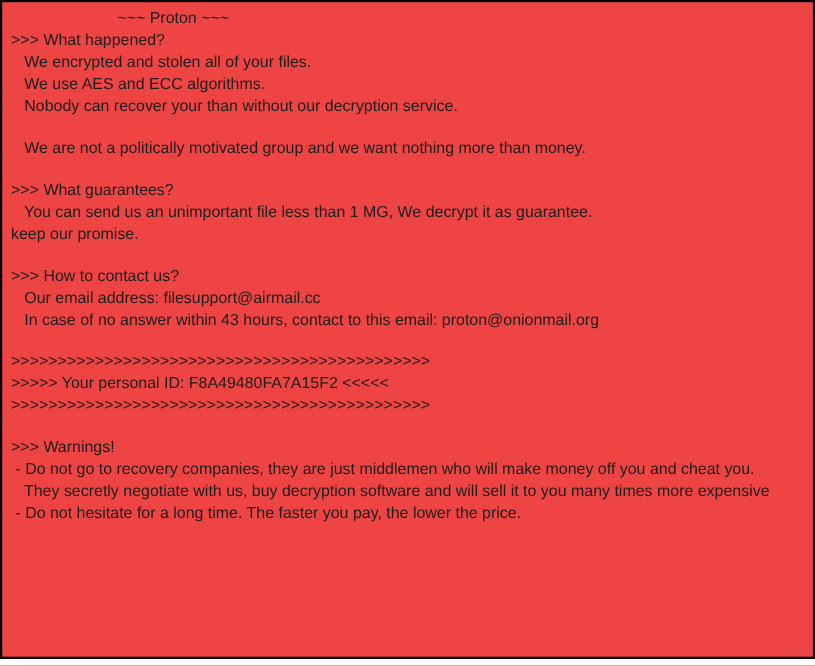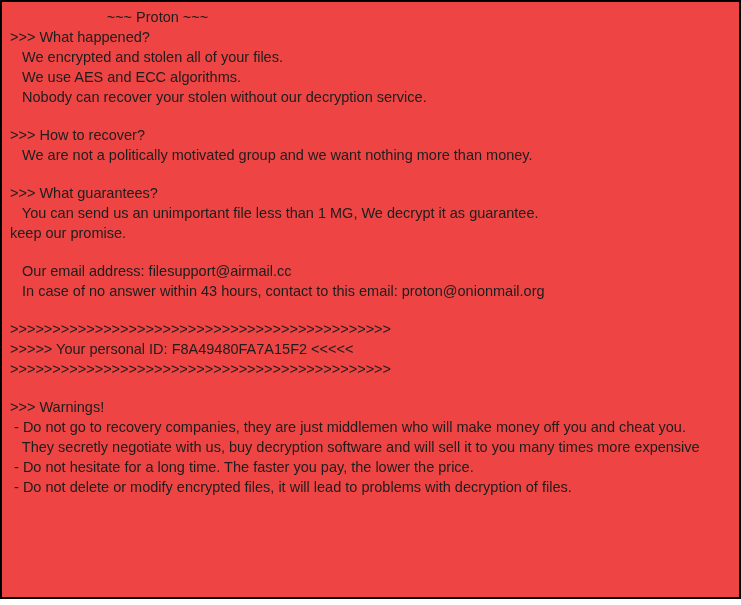--- a/index.html
+++ b/index.html
@@ -30,34 +30,33 @@
   }
 </style>
 </head>
 <body>
 
 <div class="page">
   <div class="line">                        ~~~ Proton ~~~</div>
   <div class="line">&gt;&gt;&gt; What happened?</div>
   <div class="line">   We encrypted and stolen all of your files.</div>
   <div class="line">   We use AES and ECC algorithms.</div>
-  <div class="line">   Nobody can recover your stolen without our decryption service.</div>
+  <div class="line">   Nobody can recover your than without our decryption service.</div>
   <div class="line blank"></div>
-  <div class="line">&gt;&gt;&gt; How to recover?</div>
   <div class="line">   We are not a politically motivated group and we want nothing more than money.</div>
   <div class="line blank"></div>
   <div class="line">&gt;&gt;&gt; What guarantees?</div>
   <div class="line">   You can send us an unimportant file less than 1 MG, We decrypt it as guarantee.</div>
   <div class="line">keep our promise.</div>
   <div class="line blank"></div>
+  <div class="line">&gt;&gt;&gt; How to contact us?</div>
   <div class="line">   Our email address: filesupport@airmail.cc</div>
   <div class="line">   In case of no answer within 43 hours, contact to this email: proton@onionmail.org</div>
   <div class="line blank"></div>
   <div class="line">&gt;&gt;&gt;&gt;&gt;&gt;&gt;&gt;&gt;&gt;&gt;&gt;&gt;&gt;&gt;&gt;&gt;&gt;&gt;&gt;&gt;&gt;&gt;&gt;&gt;&gt;&gt;&gt;&gt;&gt;&gt;&gt;&gt;&gt;&gt;&gt;&gt;&gt;&gt;&gt;&gt;&gt;&gt;&gt;&gt;</div>
   <div class="line">&gt;&gt;&gt;&gt;&gt; Your personal ID: F8A49480FA7A15F2 &lt;&lt;&lt;&lt;&lt;</div>
   <div class="line">&gt;&gt;&gt;&gt;&gt;&gt;&gt;&gt;&gt;&gt;&gt;&gt;&gt;&gt;&gt;&gt;&gt;&gt;&gt;&gt;&gt;&gt;&gt;&gt;&gt;&gt;&gt;&gt;&gt;&gt;&gt;&gt;&gt;&gt;&gt;&gt;&gt;&gt;&gt;&gt;&gt;&gt;&gt;&gt;&gt;</div>
   <div class="line blank"></div>
   <div class="line">&gt;&gt;&gt; Warnings!</div>
   <div class="line"> - Do not go to recovery companies, they are just middlemen who will make money off you and cheat you.</div>
   <div class="line">   They secretly negotiate with us, buy decryption software and will sell it to you many times more expensive</div>
   <div class="line"> - Do not hesitate for a long time. The faster you pay, the lower the price.</div>
-  <div class="line"> - Do not delete or modify encrypted files, it will lead to problems with decryption of files.</div>
 </div>
 
 </body></html>

